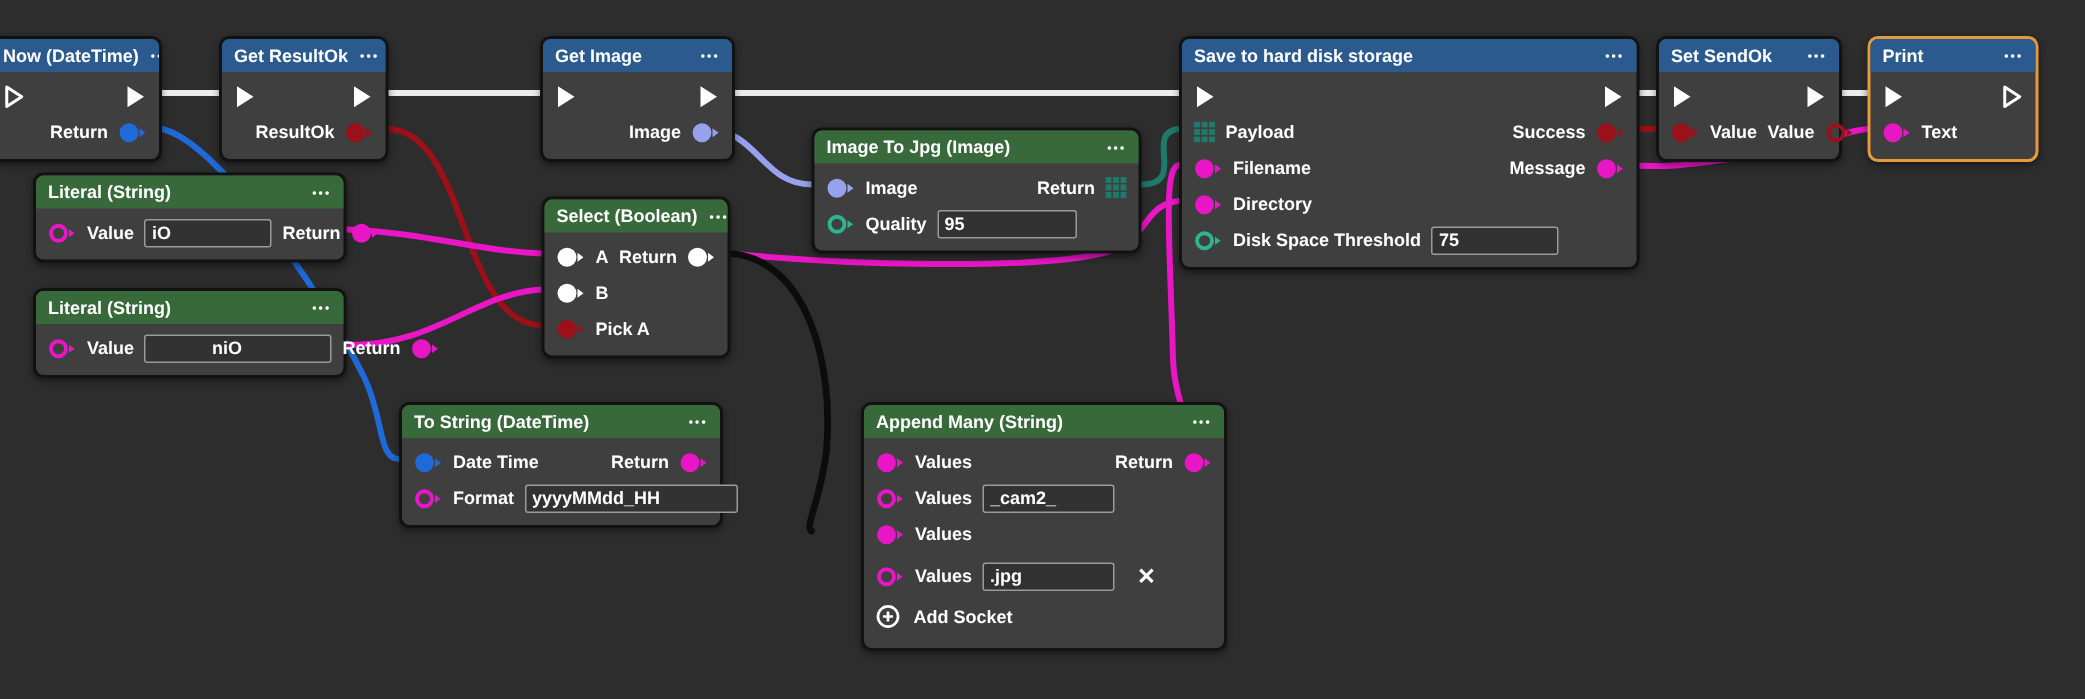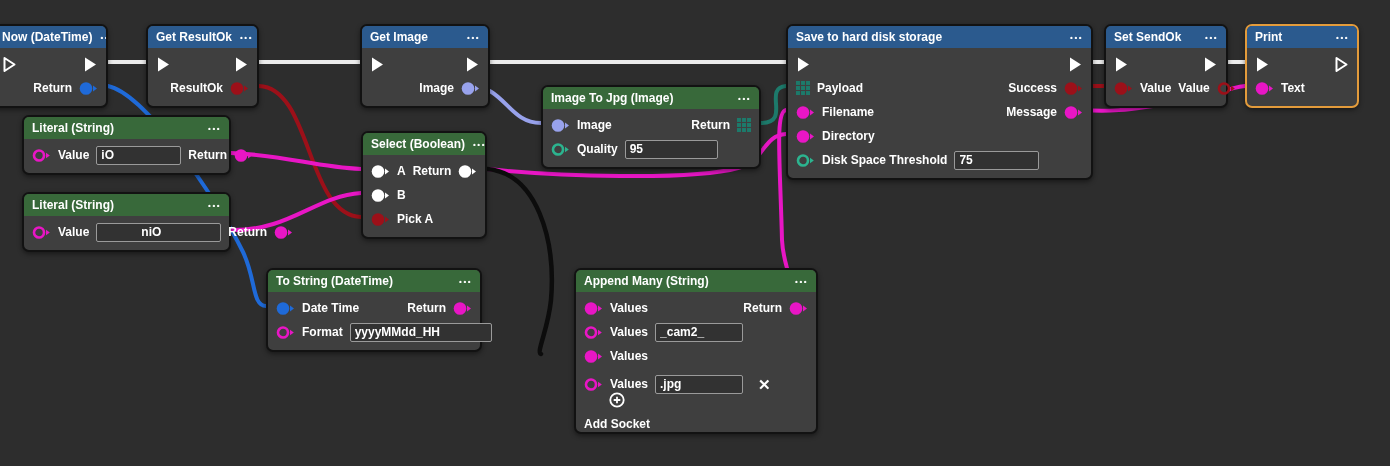--- a/index.html
+++ b/index.html
@@ -30,21 +30,21 @@
   .row.tall{height:30px;}
   .row .out{margin-left:auto;display:flex;align-items:flex-start;gap:7px;}
   .lbl{font-size:12px;font-weight:bold;white-space:nowrap;}
   .port,.execpin{display:inline-flex;align-items:center;flex:0 0 auto;cursor:crosshair;}
   .field{
     background:#323232;border:1px solid #9a9a9a;border-radius:2px;
     color:#fff;font-family:"Liberation Sans",sans-serif;font-size:12px;font-weight:bold;
     height:17px;padding:0 4px;box-sizing:content-box;
   }
   .xdel{font-size:15px;font-weight:bold;color:#fff;cursor:pointer;margin-left:8px;line-height:1;}
-  .addsock{display:flex;align-items:center;gap:9px;cursor:pointer;flex-direction:column;}
+  .addsock{display:flex;align-items:center;gap:9px;cursor:pointer;}
 </style>
 </head>
 <body>
 
 <div id="canvas">
   <svg id="wires" width="1390" height="466">
       <path d="M108,62 L146,62" stroke="#ececec" stroke-width="4" fill="none" stroke-linecap="round"></path>
       <path d="M259,62 L360,62" stroke="#ececec" stroke-width="4" fill="none" stroke-linecap="round"></path>
       <path d="M470,62 L786,62" stroke="#ececec" stroke-width="4" fill="none" stroke-linecap="round"></path>
       <path d="M1083,62 L1104,62" stroke="#ececec" stroke-width="4" fill="none" stroke-linecap="round"></path>

